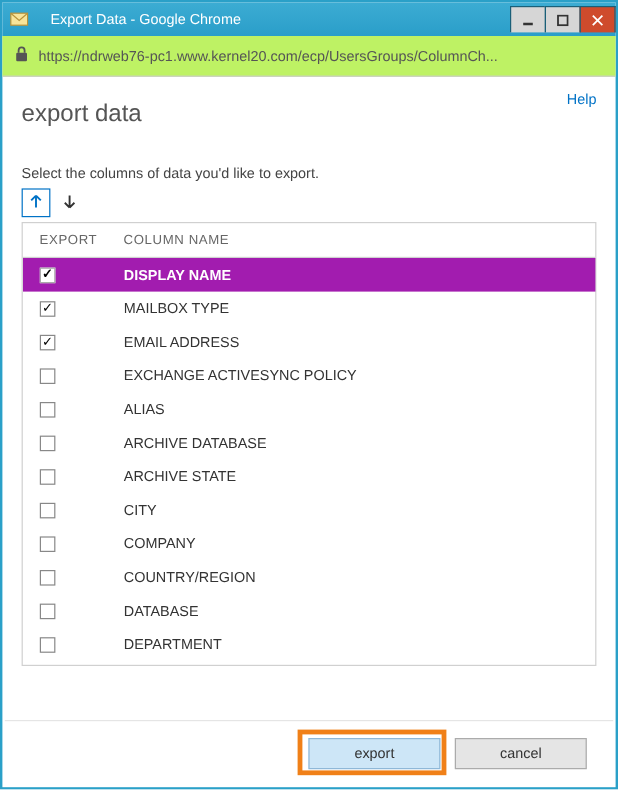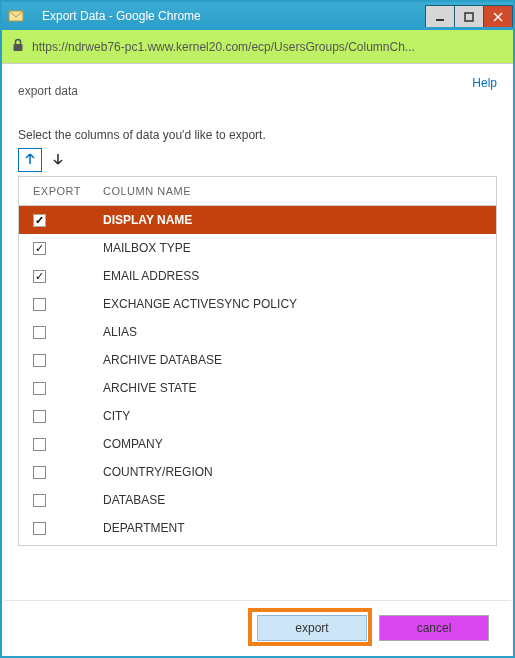--- a/index.html
+++ b/index.html
@@ -12,43 +12,43 @@
   .win-controls { display: flex; height: 22px; }
   .win-btn { width: 30px; height: 22px; border: 1px solid #1a5f78; border-bottom: none; margin-left: -1px; display:flex; align-items:center; justify-content:center; }
   .win-min, .win-max { background: #d6d6d6; }
   .win-close { background: #cf4b2c; }
   .win-btn svg { display:block; }
   .addrbar { height: 34px; border-bottom: 1px solid #ccc; display:flex; align-items:center; padding: 0 10px; gap:8px; background:#bef264; }
   .addr-url { flex:1; color:#555; font-size:12px; white-space:nowrap; overflow:hidden; text-overflow:ellipsis; }
   .content { position:absolute; top:64px; left:2px; right:2px; bottom:2px; padding: 10px 14px 0 14px; }
   .help-row { text-align:right; }
   .help-link { color:#0072c6; font-size:12px; cursor:pointer;margin-left:48px; }
-  .page-title { font-size:12px; font-weight:300; color:#555; margin-top: -6px; margin-bottom: 30px; }
+  .page-title { font-size:20px; font-weight:300; color:#555; margin-top: -6px; margin-bottom: 30px; }
   .intro { font-size:12px; color:#444; line-height:1.45; margin-bottom: 16px; }
   .select-label { font-size:12px; color:#444; margin-bottom:6px; }
   .move-btns { display:flex; gap:4px; margin-bottom:4px; }
   .move-btn { width:24px; height:24px; border:1px solid transparent; display:flex; align-items:center; justify-content:center; cursor:pointer; }
   .move-btn.up { border-color:#0072c6; }
   .grid-wrap { border:1px solid #d0d0d0; position:relative; height: 370px; display:flex; flex-direction:column; }
   .grid-head { display:flex; border-bottom:1px solid #d0d0d0; font-size:11px; color:#666; letter-spacing:0.5px; padding: 8px 0; }
   .col-export { width:84px; padding-left:14px; }
   .col-name { flex:1; }
   .grid-body { flex:1; overflow-y:scroll; }
   .grid-row { display:flex; align-items:center; height:28px; font-size:12px; }
-  .grid-row.selected { background:#c2410c; color:#fff; font-weight:bold; }
+  .grid-row.selected { background:#a21caf; color:#fff; font-weight:bold; }
   .grid-row .cb-cell { width:84px; padding-left:14px; display:flex; align-items:center; }
   .grid-row .name-cell { flex:1; }
   .cb { width:13px; height:13px; border:1px solid #888; background:#fff; display:inline-flex; align-items:center; justify-content:center; }
   .cb.checked::after { content:"✓"; font-size:11px; line-height:1; color:#000; }
   .grid-row.selected .cb { border-color:#aaa; background:#fff; }
   .grid-body::-webkit-scrollbar { width:16px; }
   .grid-body::-webkit-scrollbar-track { background:#f0f0f0; }
   .grid-body::-webkit-scrollbar-thumb { background:#bfbfbf; border:1px solid #a8a8a8; }
   .footer { position:absolute; bottom:0; left:0; right:0; height:54px; border-top:1px solid #e5e5e5; display:flex; align-items:center; justify-content:flex-end; gap:12px; padding-right:22px; background:#fff; }
-  .btn { width:110px; height:26px; border:1px solid #ababab; background:#d946ef; font-size:12px; color:#333; cursor:pointer; }
+  .btn { width:110px; height:26px; border:1px solid #ababab; background:#e5e5e5; font-size:12px; color:#333; cursor:pointer; }
   .btn.primary { background:#cde6f7; border:1px solid #8fb8d8; }
   .highlight-box { position:absolute; border:4px solid #f08018; pointer-events:none; }
 </style>
 </head>
 <body>
 
 <div class="window-frame">
 
   <div class="titlebar">
     <span class="app-icon">

